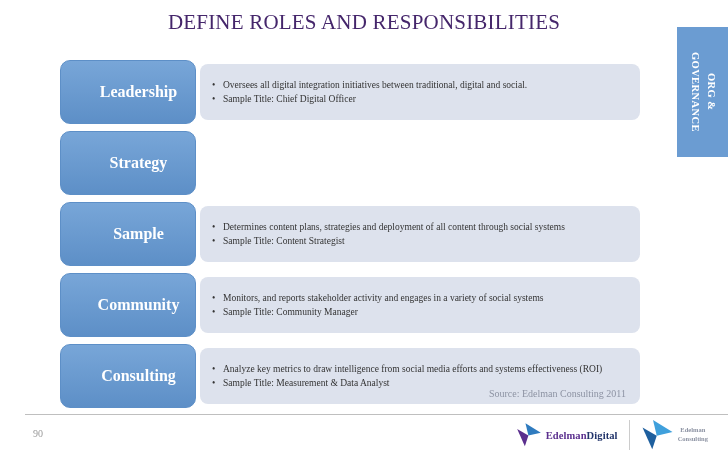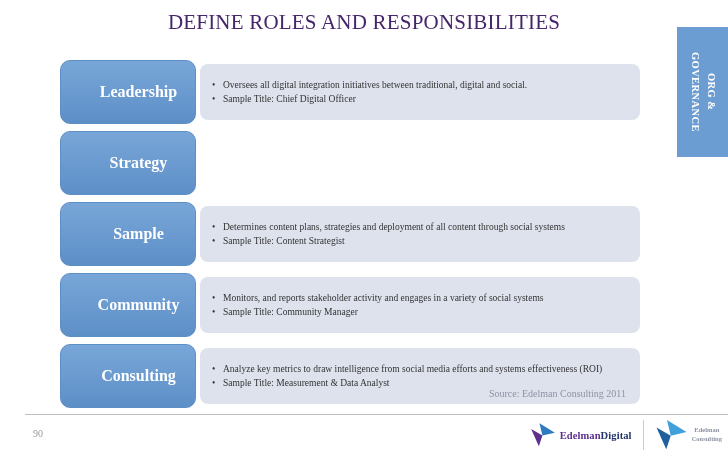--- a/index.html
+++ b/index.html
@@ -51,21 +51,21 @@
   .source-note{
     position:absolute; right:14px; bottom:5px; font-size:10px; color:var(--muted);
   }
   .footer-line{
     position:absolute; top:414px; left:25px; right:0; height:1px; background:var(--line);
   }
   .page-number{
     position:absolute; left:33px; top:428px; font-size:10px; color:#9a9a9a;
   }
   .logos{
-    position:absolute; right:6px; top:417px; height:36px;
+    position:absolute; right:20px; top:417px; height:36px;
     display:flex; align-items:center;
   }
   .logo{display:flex; align-items:center;}
   .logo-digital-text{font-size:10.5px; font-weight:bold; margin-left:4px; letter-spacing:.1px;}
   .logo-digital-text .edelman{color:var(--digital-purple);}
   .logo-digital-text .digital{color:var(--digital-navy);}
   .logo-divider{width:1px; height:30px; background:#cccccc; margin:0 11px;}
   .logo-consulting-text{
     font-size:6.5px; font-weight:bold; color:var(--muted); line-height:1.35;
     text-align:center; margin-left:4px;

